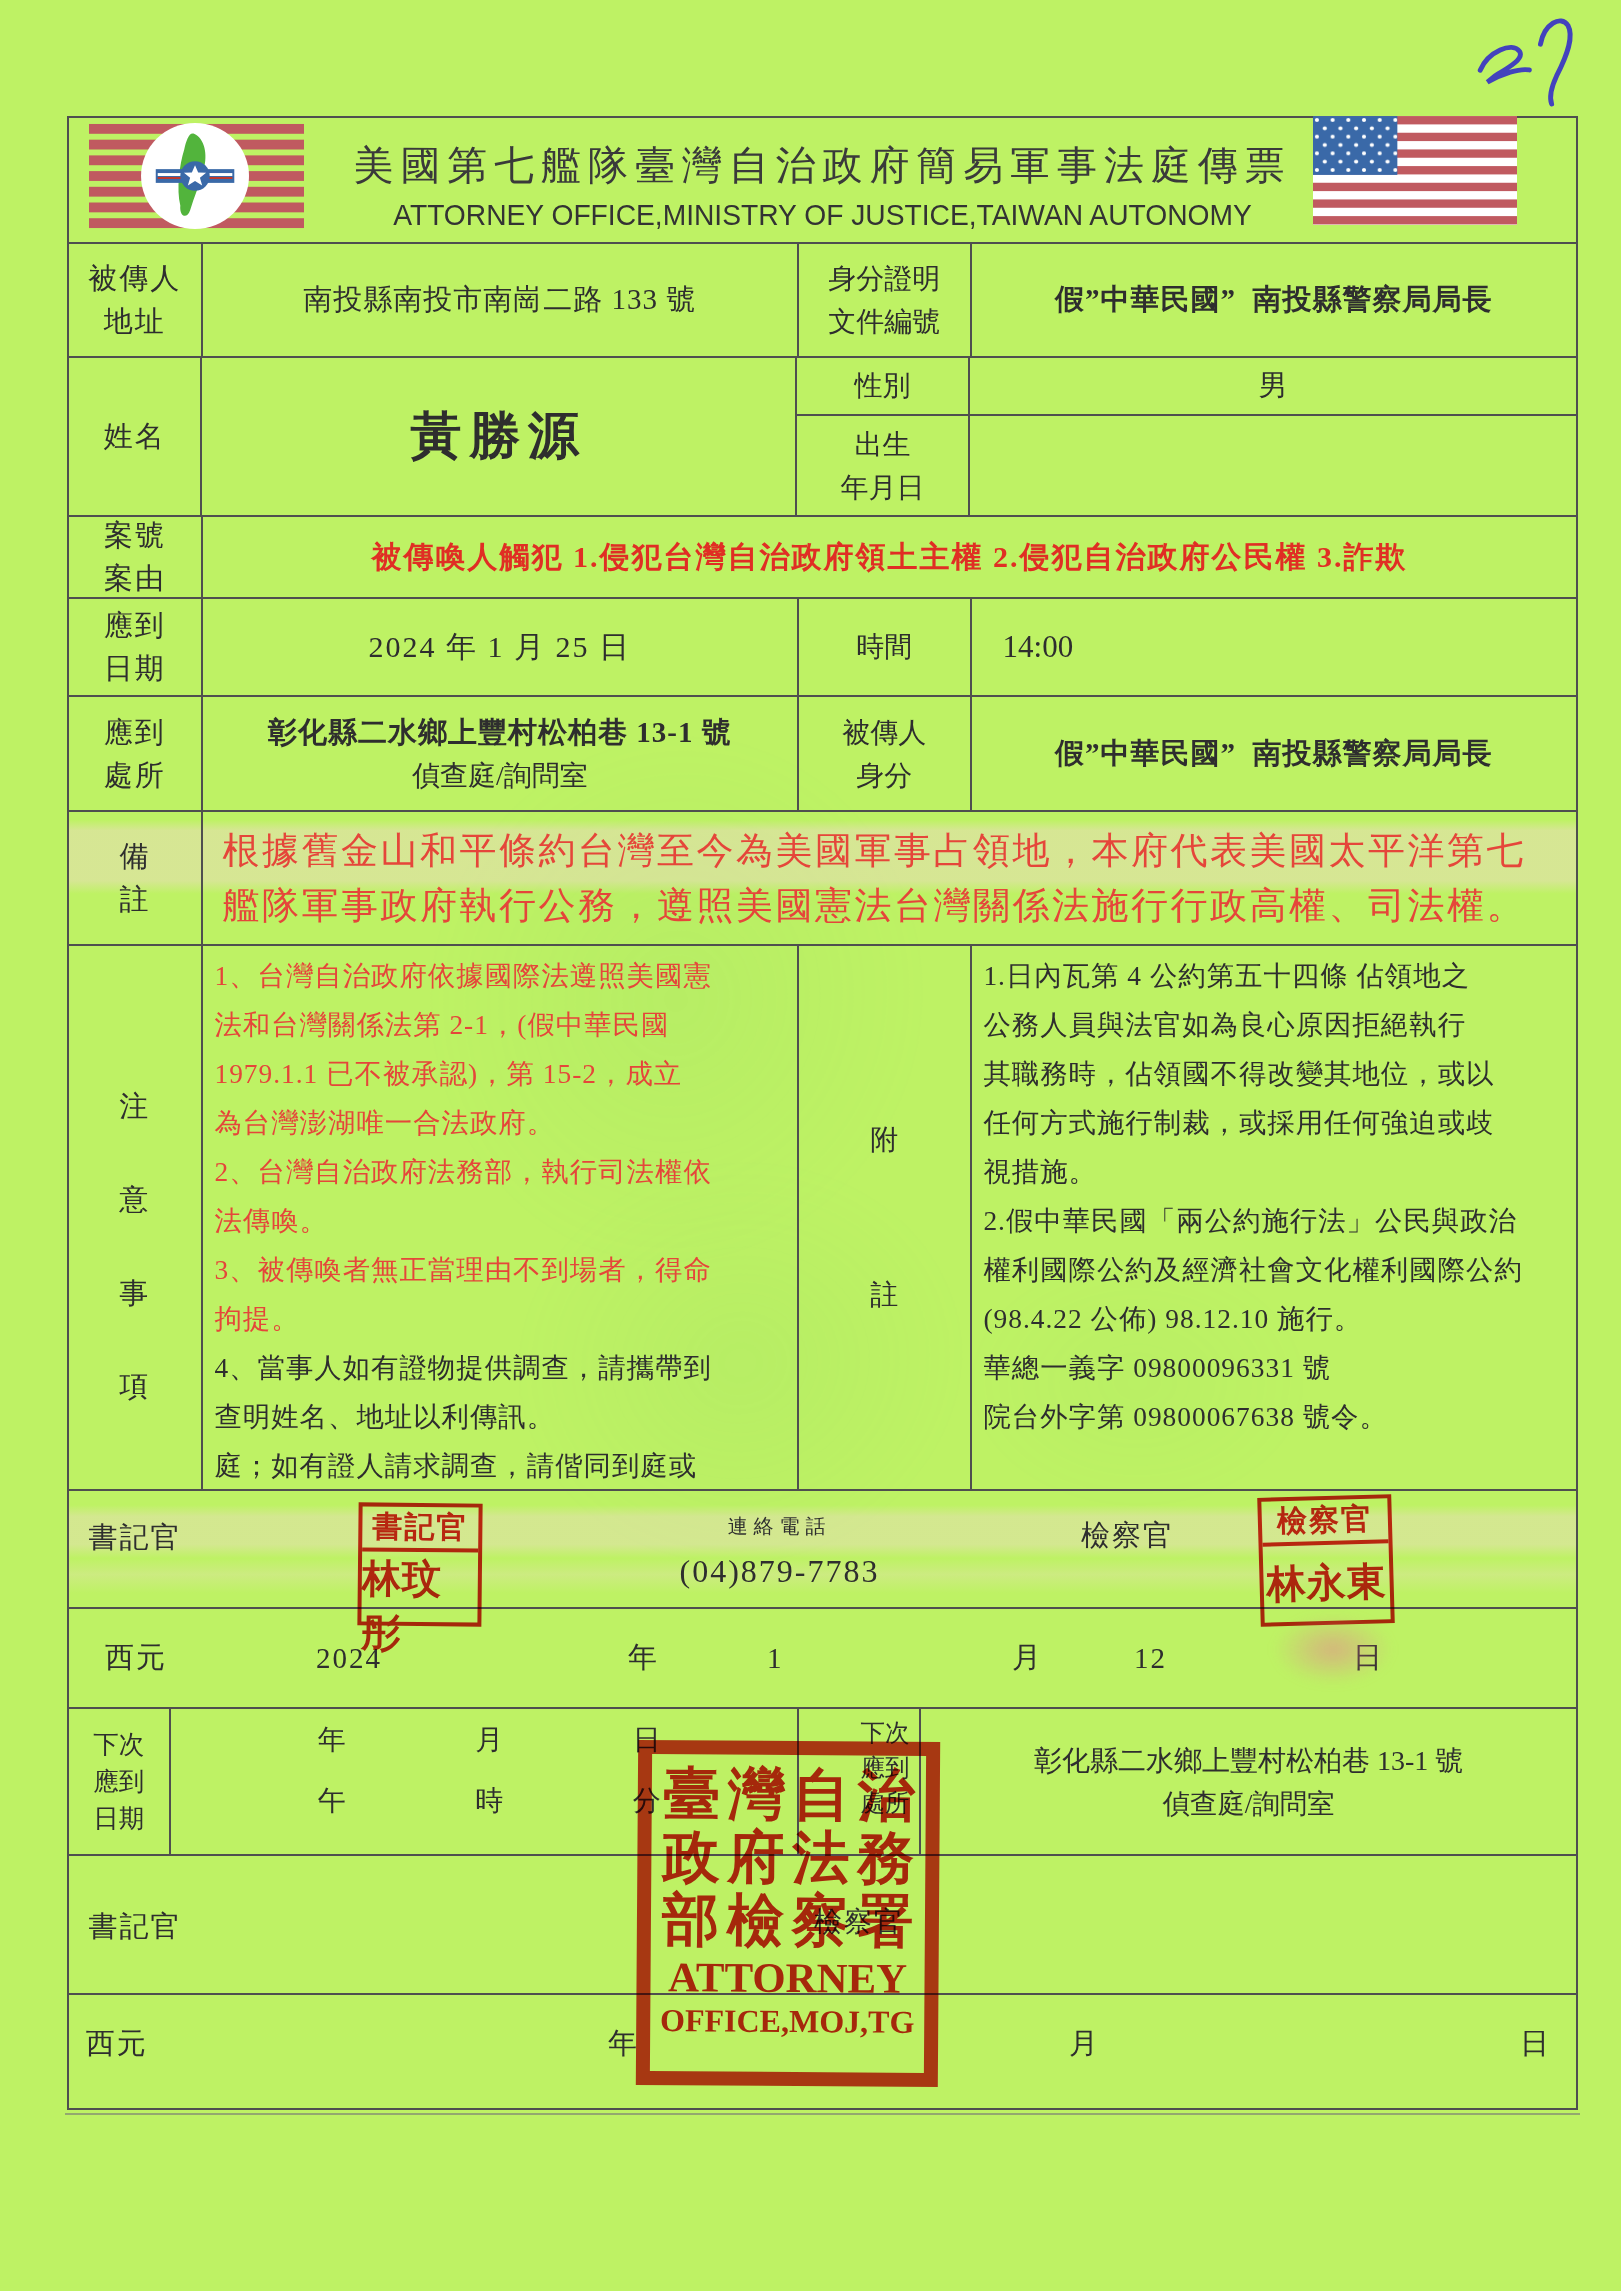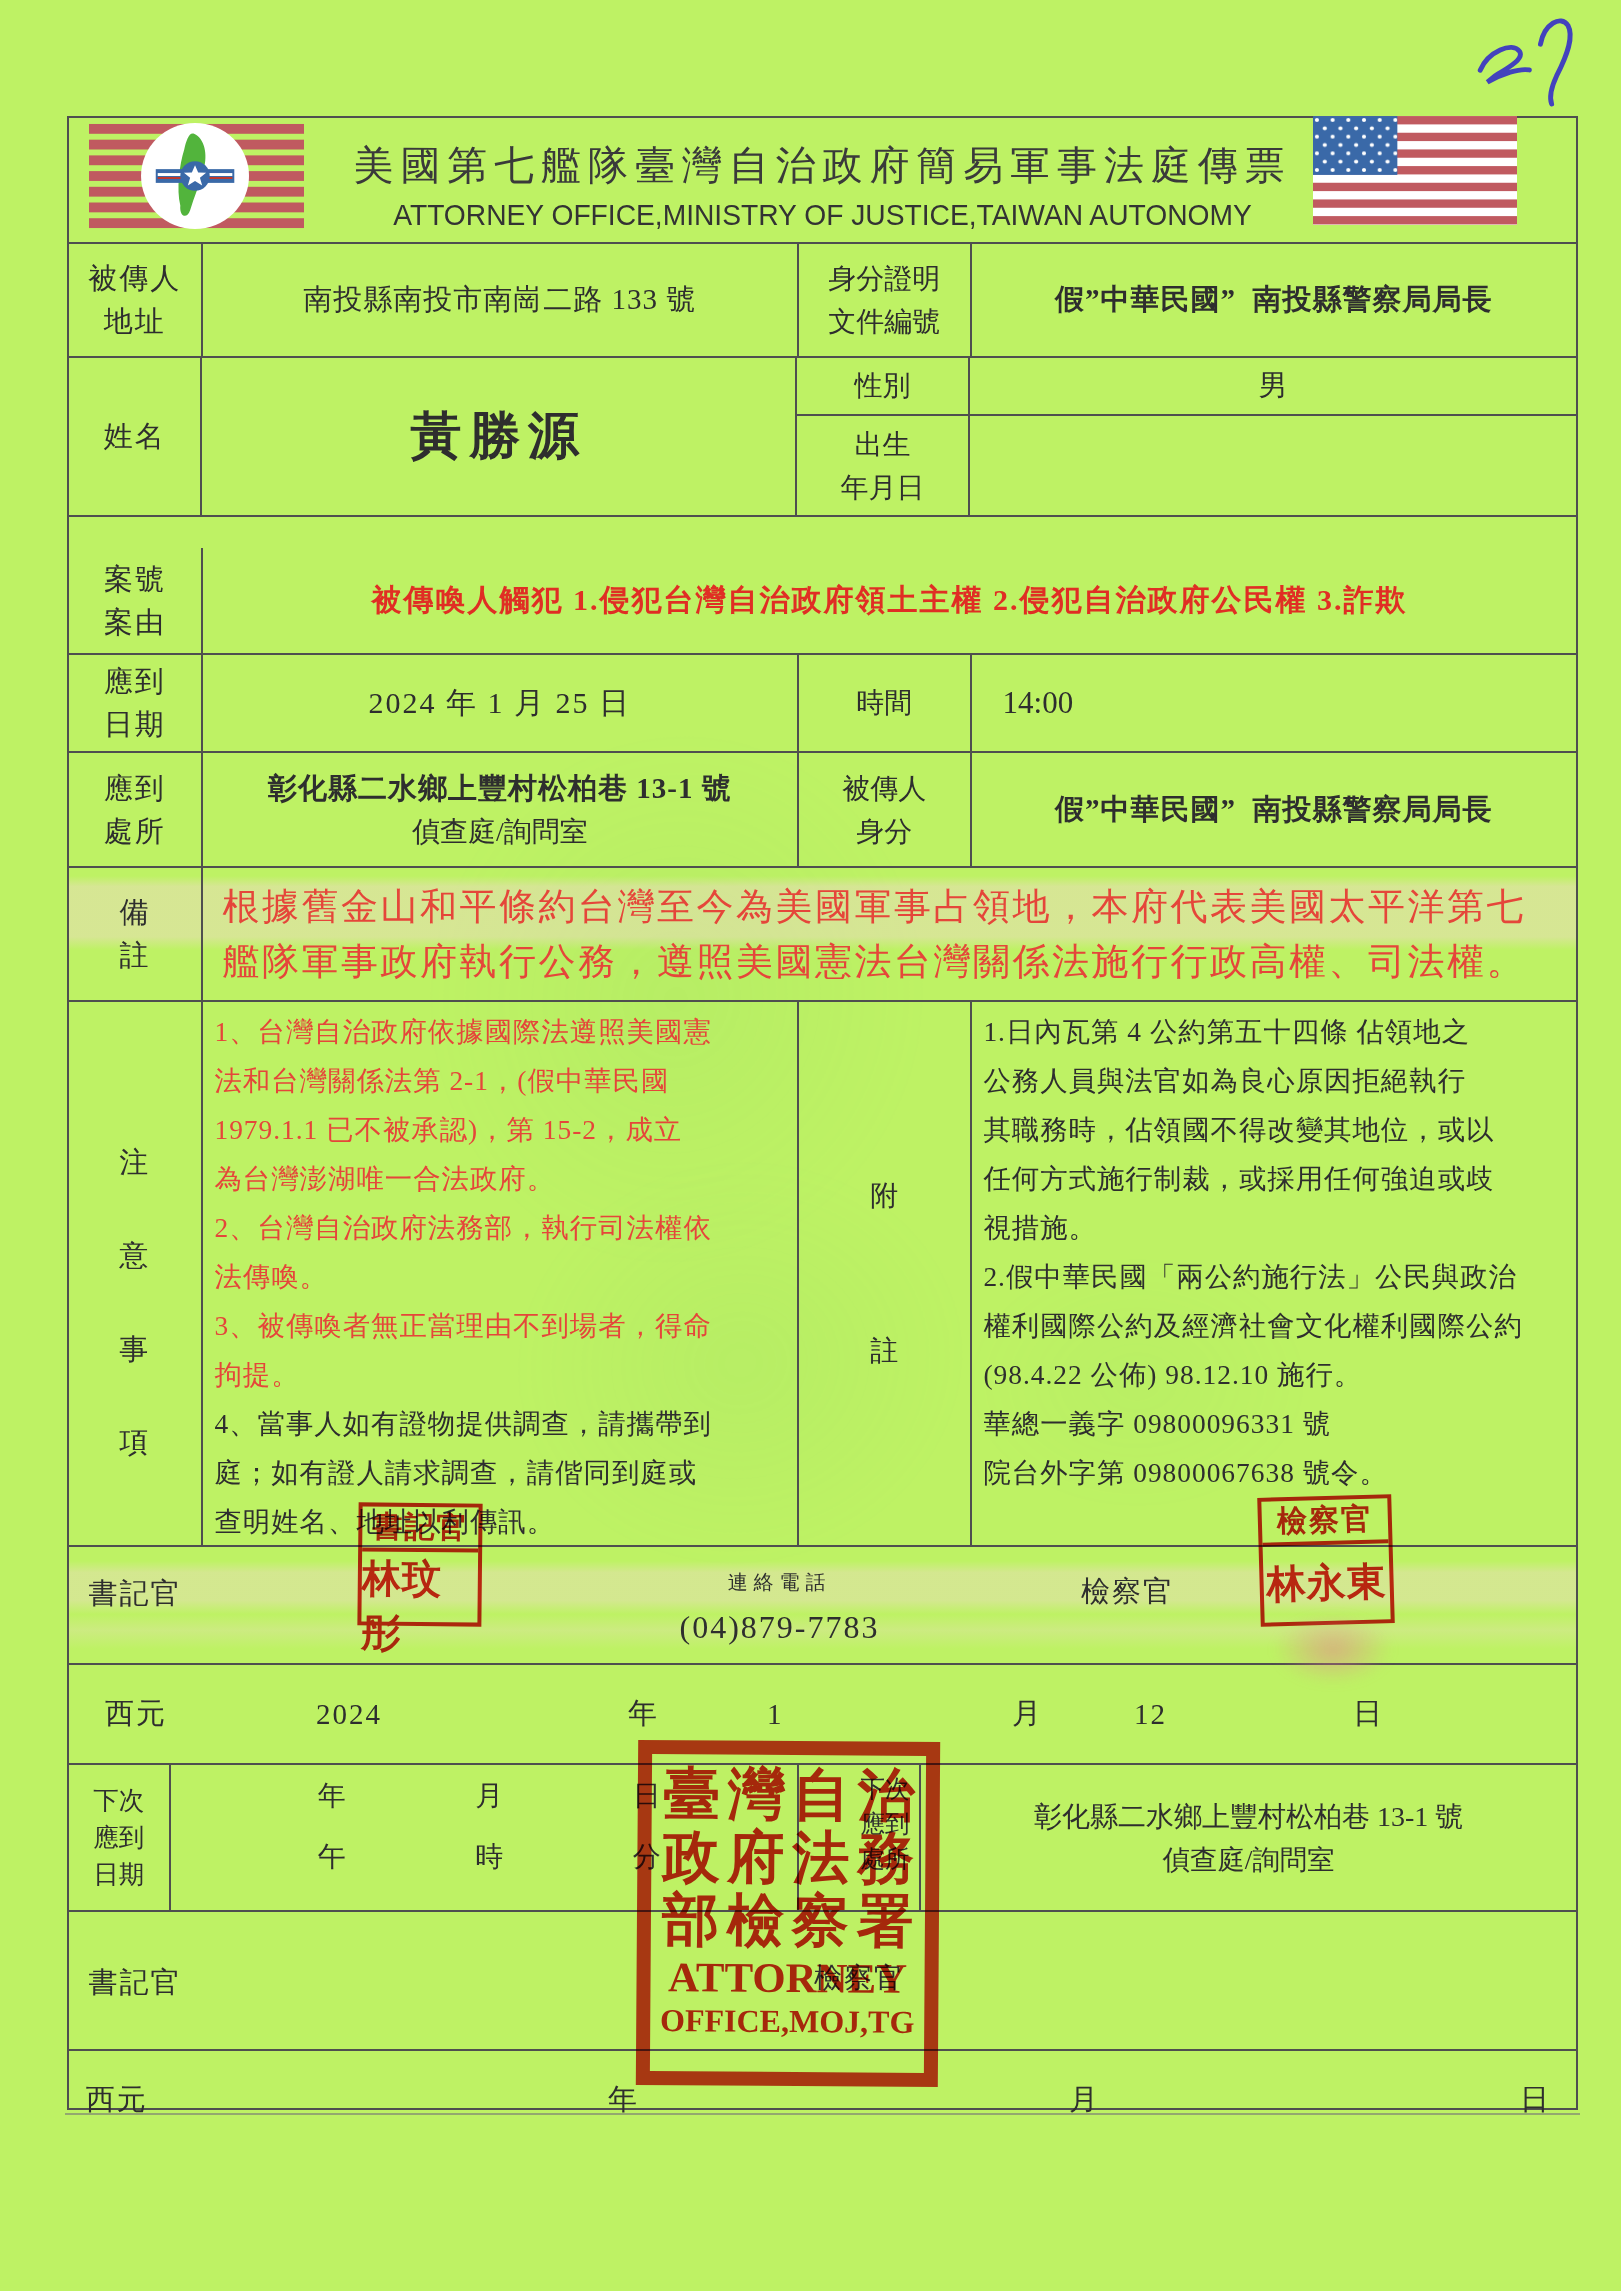--- a/index.html
+++ b/index.html
@@ -38,21 +38,21 @@
   
   .hdr{height:126px;border-bottom:2px solid var(--line);position:relative;}
   .hdr-title{position:absolute;left:250px;right:250px;top:19.6px;text-align:center;font-size:40px;letter-spacing:6.9px;color:#3a3a3a;}
   .hdr-sub{position:absolute;left:250px;right:250px;top:80px;text-align:center;font-size:30px;font-family:"Liberation Sans","DejaVu Sans",sans-serif;transform:scaleX(.94);color:#333;}
   .flag{position:absolute;}
   .flag1{left:19.6px;top:3.9px;}
   .flag2{right:59px;top:-2px;}
 
   .r1{height:114px;}
   .r2{height:159px;}
-  .r3{height:107px;margin-top:31px;}
+  .r3{height:82px;}
   .r4{height:98px;}
   .r5{height:115px;}
   .r6{height:134px;}
   .r7{height:545px;}
   .r8{height:118px;}
   .r9{height:100px;}
   .r10{height:147px;}
   .r11{height:139px;}
   .r12{height:98px;border-bottom:none;}
 
@@ -281,22 +281,22 @@
       <div class="cell br notes">
         <div class="nline nred">1、台灣自治政府依據國際法遵照美國憲</div>
         <div class="nline nred">法和台灣關係法第 2-1，(假中華民國</div>
         <div class="nline nred">1979.1.1 已不被承認)，第 15-2，成立</div>
         <div class="nline nred">為台灣澎湖唯一合法政府。</div>
         <div class="nline nred">2、台灣自治政府法務部，執行司法權依</div>
         <div class="nline nred">法傳喚。</div>
         <div class="nline nred">3、被傳喚者無正當理由不到場者，得命</div>
         <div class="nline nred">拘提。</div>
         <div class="nline nblack">4、當事人如有證物提供調查，請攜帶到</div>
+        <div class="nline nblack">查明姓名、地址以利傳訊。</div>
         <div class="nline nblack">庭；如有證人請求調查，請偕同到庭或</div>
-        <div class="nline nblack">查明姓名、地址以利傳訊。</div>
       </div>
       <div class="cell br lbl2col fu-lbl">
         <div>附</div>
         <div>註</div>
       </div>
       <div class="cell notes notes2">
         <div class="nline nblack">1.日內瓦第 4 公約第五十四條 佔領地之</div>
         <div class="nline nblack">公務人員與法官如為良心原因拒絕執行</div>
         <div class="nline nblack">其職務時，佔領國不得改變其地位，或以</div>
         <div class="nline nblack">任何方式施行制裁，或採用任何強迫或歧</div>

